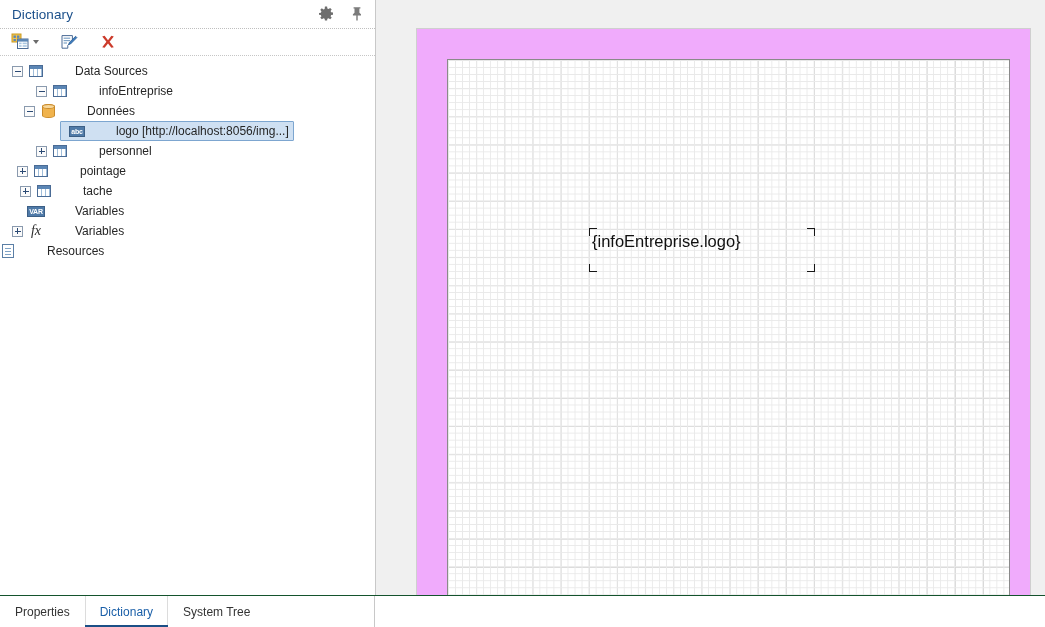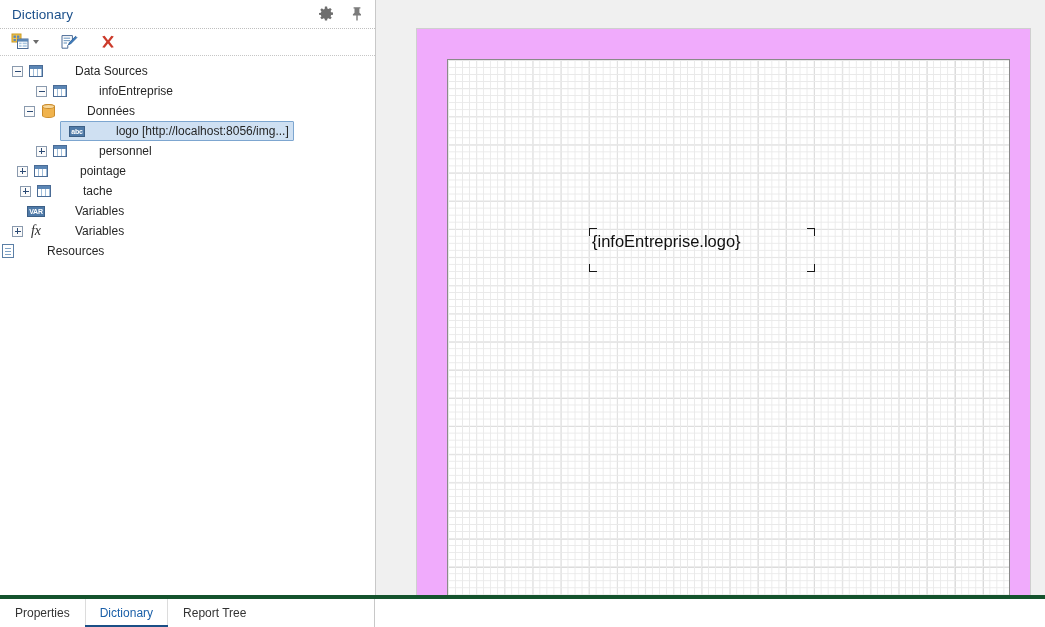--- a/index.html
+++ b/index.html
@@ -302,21 +302,21 @@
   .corner.tr { right: 0; top: 0; border-right: 1.6px solid #161616; border-top: 1.6px solid #161616; }
   .corner.bl { left: 0; bottom: 0; border-left: 1.6px solid #161616; border-bottom: 1.6px solid #161616; }
   .corner.br { right: 0; bottom: 0; border-right: 1.6px solid #161616; border-bottom: 1.6px solid #161616; }
 
   
   #bottom-bar {
     height: 32px;
     flex: 0 0 32px;
     display: flex;
     background: #ffffff;
-    border-top: 4px solid #14532d;
+    border-top: 1px solid #14532d;
     box-sizing: border-box;
   }
   #bottom-left {
     width: 375px;
     flex: 0 0 375px;
     display: flex;
     align-items: stretch;
     border-right: 1px solid #c8c8c8;
     box-sizing: border-box;
   }
@@ -563,20 +563,20 @@
   <div id="bottom-bar">
 
     <div id="bottom-left">
       <div class="vtab">
         <span>Properties</span>
       </div>
       <div class="vtab active">
         <span>Dictionary</span>
       </div>
       <div class="vtab">
-        <span>Report Tree</span>
+        <span>System Tree</span>
       </div>
     </div>
 
 
   </div>
 
 </div>
 
 </body></html>

